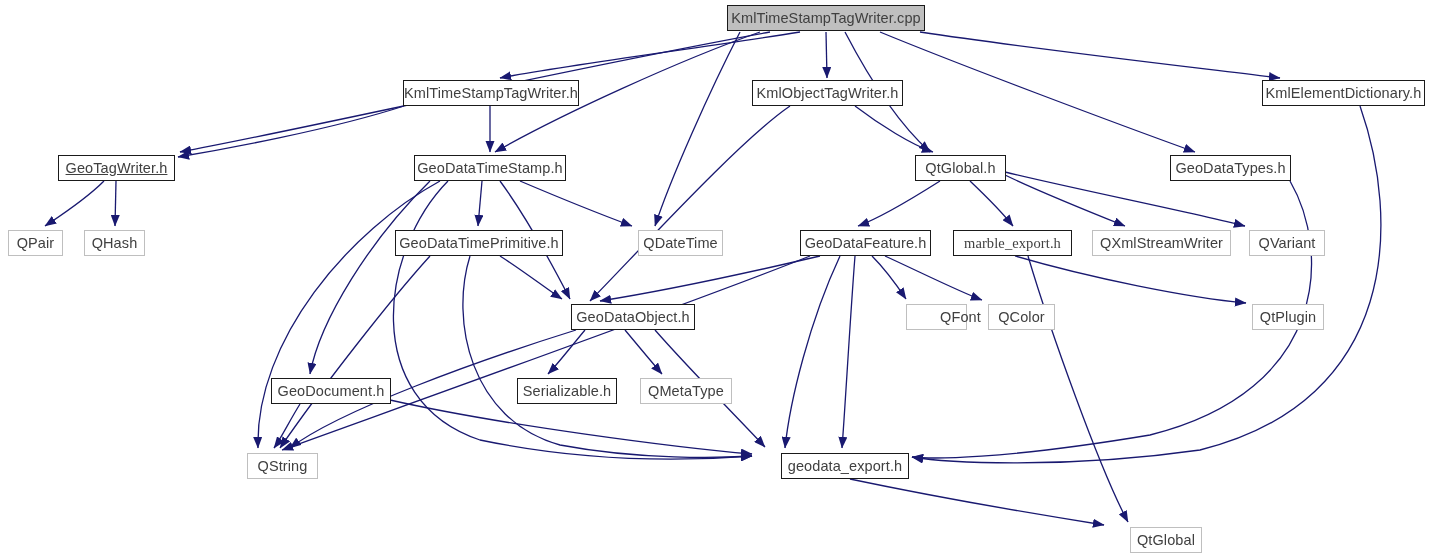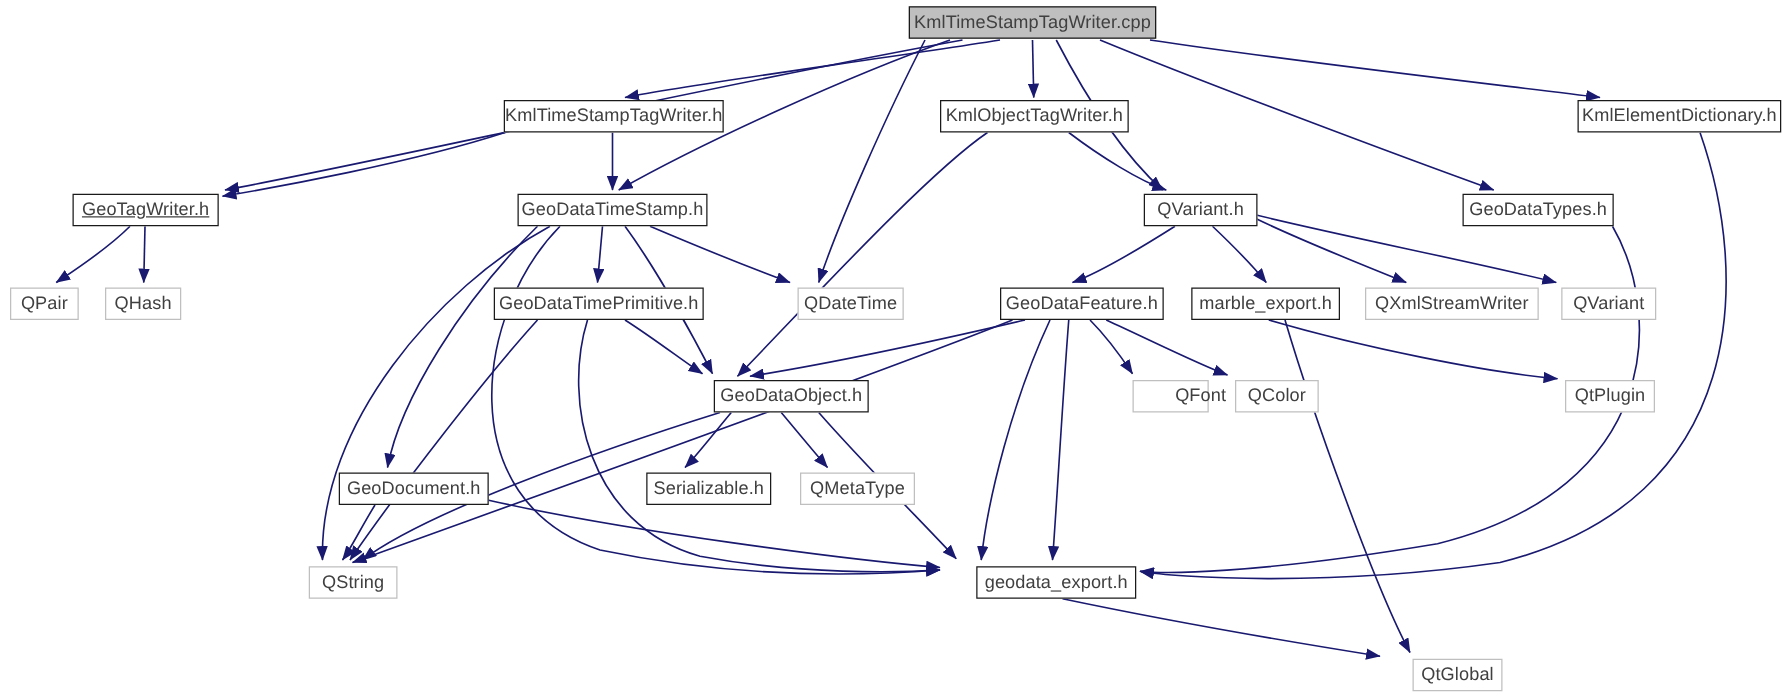--- a/index.html
+++ b/index.html
@@ -119,41 +119,41 @@
       <div class="node solid" style="left: 1262px; top: 80px; width: 163px; height: 26px; text-align: center;">
         <span class="node-label">KmlElementDictionary.h</span>
       </div>
       <div class="node solid" style="left: 58px; top: 155px; width: 117px; height: 26px; text-decoration: underline;">
         <span class="node-label">GeoTagWriter.h</span>
       </div>
       <div class="node solid" style="left: 414px; top: 155px; width: 152px; height: 26px;">
         <span class="node-label">GeoDataTimeStamp.h</span>
       </div>
       <div class="node solid" style="left: 915px; top: 155px; width: 91px; height: 26px;">
-        <span class="node-label">QVariant.h</span>
+        <span class="node-label">QtGlobal.h</span>
       </div>
       <div class="node solid" style="left: 1170px; top: 155px; width: 121px; height: 26px;">
         <span class="node-label">GeoDataTypes.h</span>
       </div>
       <div class="node light" style="left: 8px; top: 230px; width: 55px; height: 26px;">
         <span class="node-label">QPair</span>
       </div>
       <div class="node light" style="left: 84px; top: 230px; width: 61px; height: 26px;">
         <span class="node-label">QHash</span>
       </div>
       <div class="node solid" style="left: 395px; top: 230px; width: 168px; height: 26px;">
         <span class="node-label">GeoDataTimePrimitive.h</span>
       </div>
       <div class="node light" style="left: 638px; top: 230px; width: 85px; height: 26px;">
         <span class="node-label">QDateTime</span>
       </div>
       <div class="node solid" style="left: 800px; top: 230px; width: 131px; height: 26px;">
         <span class="node-label">GeoDataFeature.h</span>
       </div>
-      <div class="node solid" style="left: 953px; top: 230px; width: 119px; height: 26px;">
+      <div class="node solid" style="left: 953px; top: 230px; width: 119px; height: 26px; font-family: Liberation Serif, serif;">
         <span class="node-label">marble_export.h</span>
       </div>
       <div class="node light" style="left: 1092px; top: 230px; width: 139px; height: 26px;">
         <span class="node-label">QXmlStreamWriter</span>
       </div>
       <div class="node light" style="left: 1249px; top: 230px; width: 76px; height: 26px;">
         <span class="node-label">QVariant</span>
       </div>
       <div class="node solid" style="left: 571px; top: 304px; width: 124px; height: 26px;">
         <span class="node-label">GeoDataObject.h</span>

